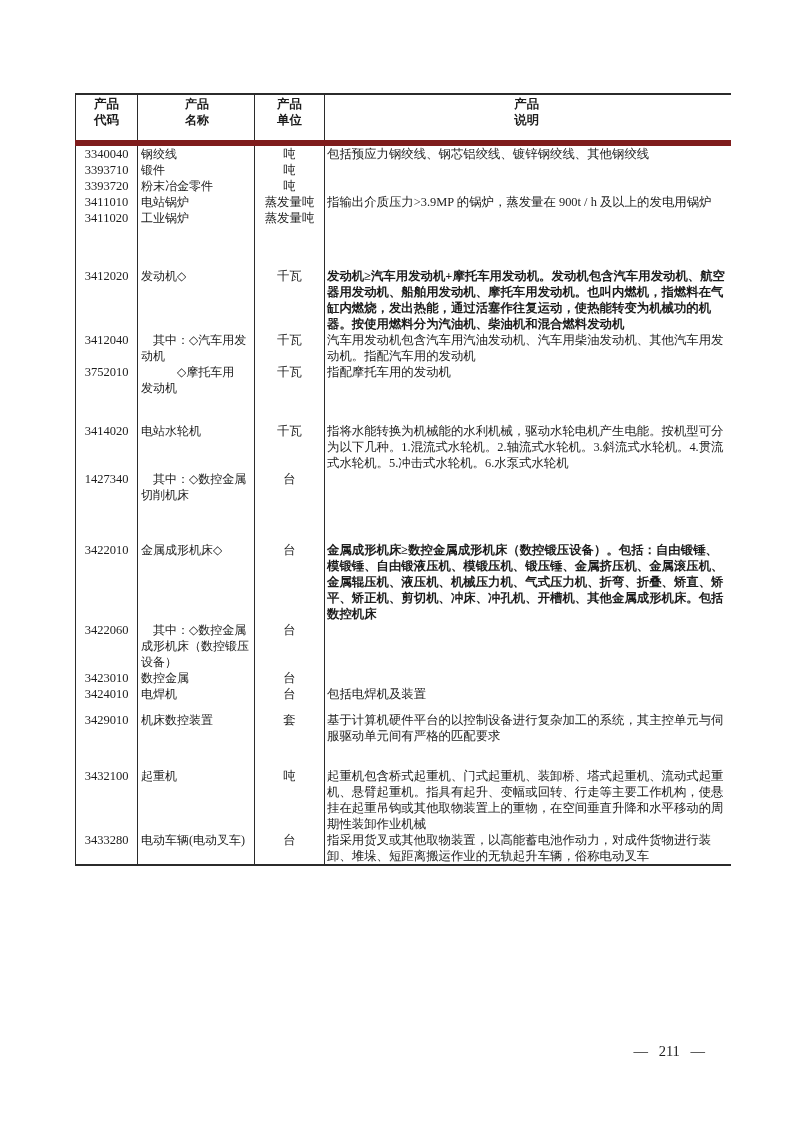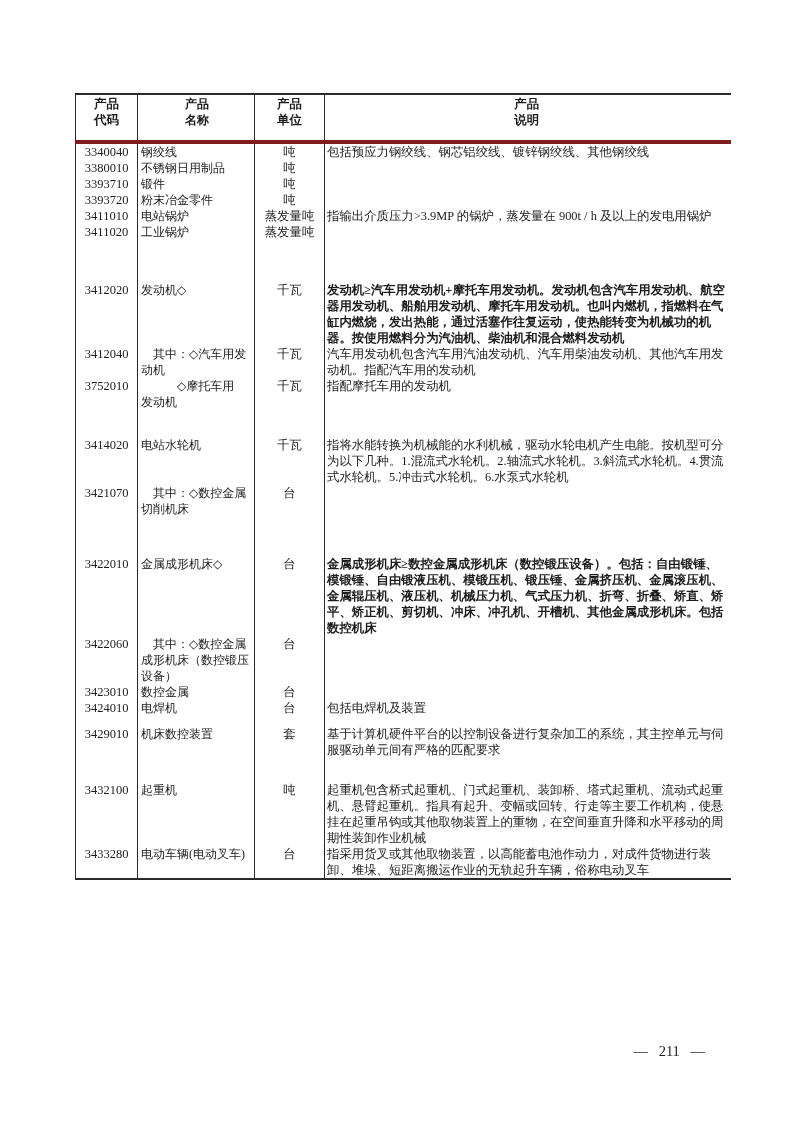--- a/index.html
+++ b/index.html
@@ -26,21 +26,21 @@
     border-top: 2px solid #2b2b2b;
     border-bottom: 2px solid #2b2b2b;
     border-left: 1px solid #2b2b2b;
   }
   col.c-code { width: 62px; }
   col.c-name { width: 117px; }
   col.c-unit { width: 70px; }
   col.c-desc { width: 406px; }
 
   th {
-    border-bottom: 4px solid #7f1d1d;
+    border-bottom: 6px solid #7f1d1d;
     font-size: 13px;
     font-weight: bold;
     line-height: 14px;
     text-align: center;
     vertical-align: middle;
     padding: 1px 0 12px 0;
     white-space: pre-line;
     height: 28px;
   }
   td {
@@ -115,26 +115,20 @@
       </tr>
     </thead>
     <tbody>
         <tr>
           <td class="col-code">3340040</td>
           <td class="col-name">钢绞线</td>
           <td class="col-unit">吨</td>
           <td class="col-desc">包括预应力钢绞线、钢芯铝绞线、镀锌钢绞线、其他钢绞线</td>
         </tr>
         <tr>
-          <td class="col-code">3380010</td>
-          <td class="col-name">不锈钢日用制品</td>
-          <td class="col-unit">吨</td>
-          <td class="col-desc"></td>
-        </tr>
-        <tr>
           <td class="col-code">3393710</td>
           <td class="col-name">锻件</td>
           <td class="col-unit">吨</td>
           <td class="col-desc"></td>
         </tr>
         <tr>
           <td class="col-code">3393720</td>
           <td class="col-name">粉末冶金零件</td>
           <td class="col-unit">吨</td>
           <td class="col-desc"></td>
@@ -183,21 +177,21 @@
           <td class="col-unit" style="height: 27px;"></td>
           <td class="col-desc" style="height: 27px;"></td>
         </tr>
         <tr>
           <td class="col-code">3414020</td>
           <td class="col-name">电站水轮机</td>
           <td class="col-unit">千瓦</td>
           <td class="col-desc">指将水能转换为机械能的水利机械，驱动水轮电机产生电能。按机型可分为以下几种。1.混流式水轮机。2.轴流式水轮机。3.斜流式水轮机。4.贯流式水轮机。5.冲击式水轮机。6.水泵式水轮机</td>
         </tr>
         <tr>
-          <td class="col-code">3421070</td>
+          <td class="col-code">1427340</td>
           <td class="col-name">　其中：◇数控金属
 切削机床</td>
           <td class="col-unit">台</td>
           <td class="col-desc"></td>
         </tr>
         <tr class="spacer">
           <td class="col-code" style="height: 39px;"></td>
           <td class="col-name" style="height: 39px;"></td>
           <td class="col-unit" style="height: 39px;"></td>
           <td class="col-desc" style="height: 39px;"></td>

